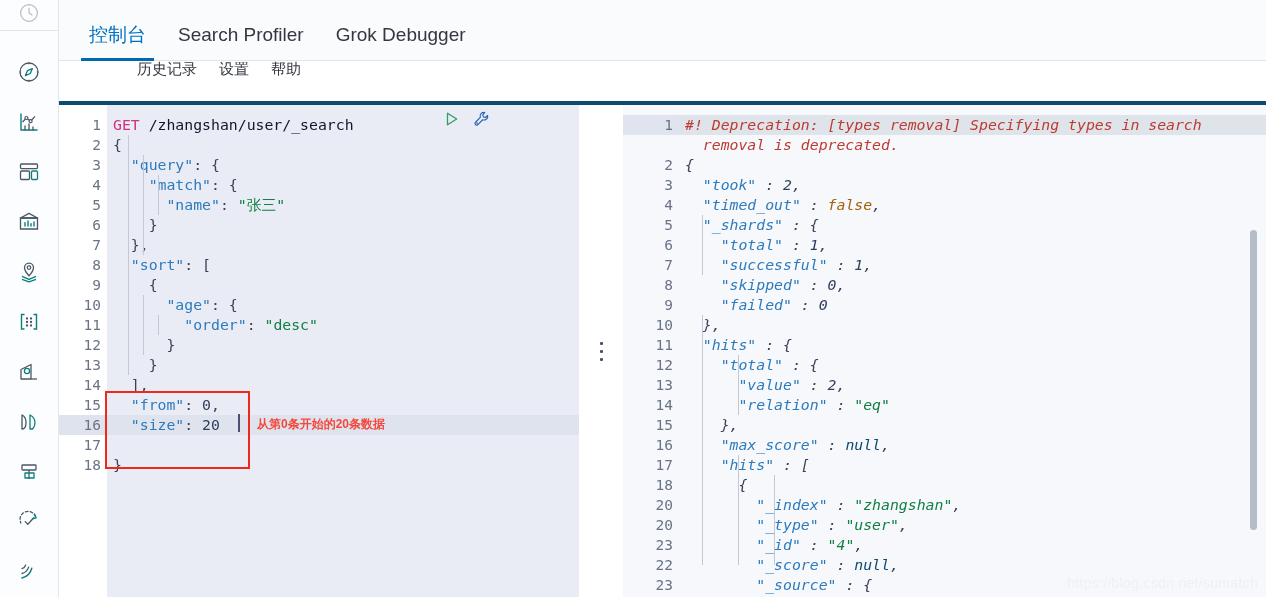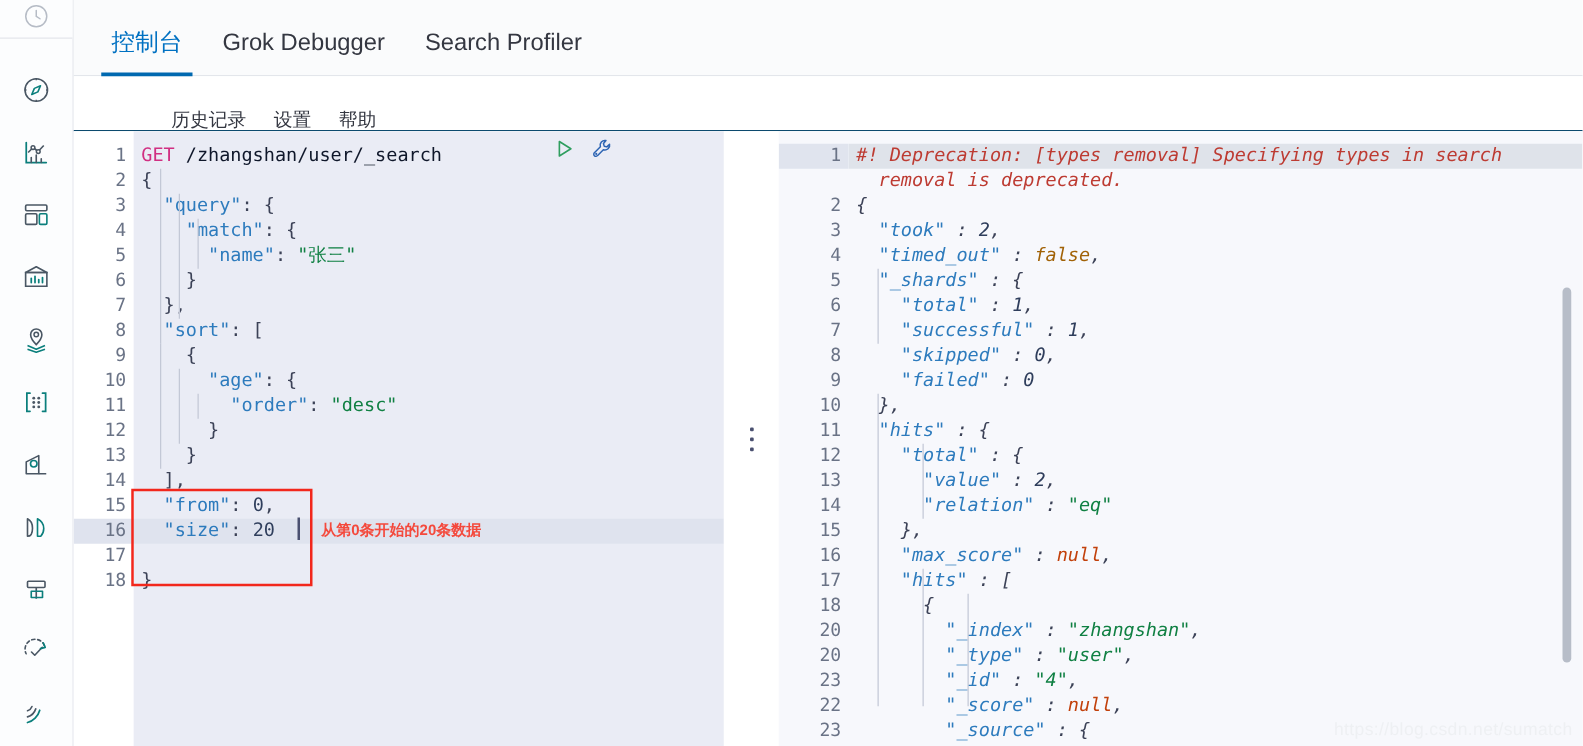--- a/index.html
+++ b/index.html
@@ -41,22 +41,22 @@
     position:relative;line-height:1;white-space:nowrap;
   }
   .tab.active{color:#0071c2;font-weight:400;}
   .tab.active:after{
     content:"";position:absolute;left:8px;right:8px;bottom:-1px;height:3px;background:#0069b0;
   }
 
   
   .subnav{
     height:44px;flex:0 0 44px;background:#ffffff;
-    display:flex;align-items:flex-end;padding-left:78px;box-sizing:border-box;
-    border-bottom:1px solid #0c4a6e;
+    display:flex;align-items:flex-start;padding-left:78px;box-sizing:border-box;
+    border-bottom:4px solid #0c4a6e;
   }
   .subnav-item{font-size:15px;color:#343741;margin-right:22px;cursor:pointer;line-height:1;}
 
   
   .editors{flex:1;display:flex;min-height:0;position:relative;background:#fff;}
 
   .pane{display:flex;min-width:0;position:relative;overflow:hidden;}
   .pane-left{width:520px;flex:0 0 520px;background:#f4f5fa;}
   .splitter{
     width:44px;flex:0 0 44px;background:#ffffff;
@@ -98,21 +98,21 @@
   .cl.hl{background:#dfe3ee;}
   .pane-right .cl.hl{background:#dfe3ea;}
 
   
   .k-method{color:#d12f82;}
   .k-url{color:#0f172a;}
   .k-key{color:#2d7bbd;}
   .k-str{color:#108043;}
   .k-num{color:#2f3e5c;}
   .k-bool{color:#a16207;}
-  .k-null{color:#c2410c;}
+  .k-null{color:#0c4a6e;}
   .k-punc{color:#3c4257;}
   .k-warn{color:#bd3b32;}
 
   
   .guide{position:absolute;top:0;width:1px;background:#c3c8d6;}
 
   
   .actions{position:absolute;top:5px;left:384px;display:flex;gap:12px;z-index:6;}
   .act{cursor:pointer;display:block;}
 
@@ -269,22 +269,22 @@
         </span>
       </div>
 
     </div>
   </div>
 
   <div class="main">
 
     <div class="tabbar">
       <div class="tab active">控制台</div>
+      <div class="tab">Search Profiler</div>
       <div class="tab">Grok Debugger</div>
-      <div class="tab">Search Profiler</div>
     </div>
 
     <div class="subnav">
       <div class="subnav-item">历史记录</div>
       <div class="subnav-item">设置</div>
       <div class="subnav-item">帮助</div>
     </div>
 
     <div class="editors">
 

